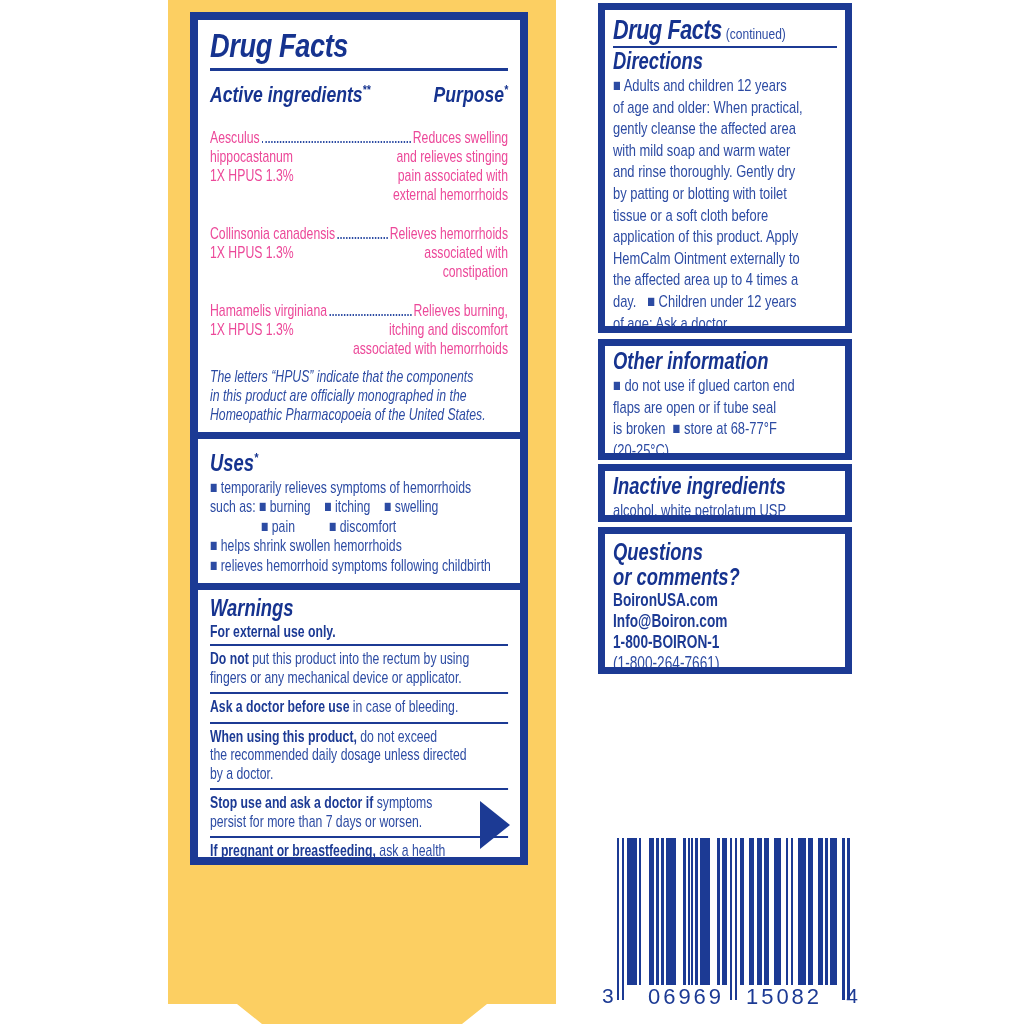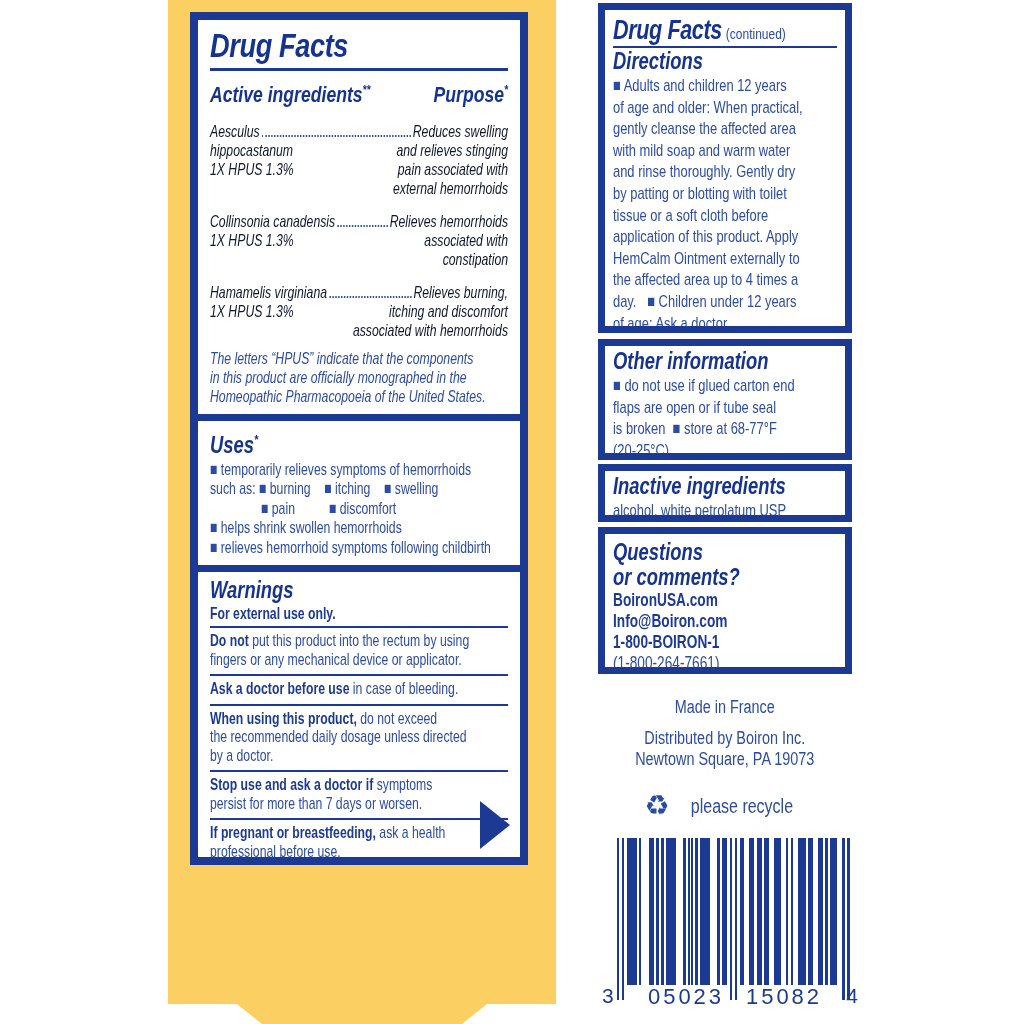--- a/index.html
+++ b/index.html
@@ -16,21 +16,21 @@
   .w80{width:125%;transform:scaleX(.8);transform-origin:0 0;display:block;}
   .w80c{width:125%;margin-left:-12.5%;transform:scaleX(.8);transform-origin:50% 0;display:block;}
   .flexrow{display:flex;}
   h1.dftitle{margin:2px 0 0 0;font-size:34px;line-height:38px;font-style:italic;font-weight:bold;
     color:#16338f;letter-spacing:-.5px;}
   .rule{height:3px;background:#1c3a94;margin:4px 0 6px 0;}
   .rule2{height:2px;background:#1c3a94;}
   .ai-head{display:flex;justify-content:space-between;font-style:italic;font-weight:bold;
     font-size:22px;line-height:26px;color:#16338f;margin-top:2px;}
   sup{font-size:58%;vertical-align:super;}
-  .ing{margin-top:14px;font-size:17px;line-height:19px;color:#0f172a;font-style:italic;}
+  .ing{margin-top:20px;font-size:17px;line-height:19px;color:#ec4899;}
   .ing-rowA{display:flex;align-items:baseline;}
   .leader{flex:1;border-bottom:2px dotted #2c4ba3;margin:0 3px 3px 3px;}
   .ing-rowB{display:flex;justify-content:space-between;}
   .preline{white-space:pre-line;}
   .prewrap{white-space:pre-wrap;}
   .pre{white-space:pre;}
   .tr{text-align:right;}
   .hpus{font-style:italic;font-size:17px;line-height:19px;color:#2c4ba3;margin-top:9px;}
   .sep{height:7px;background:#1c3a94;margin:8px -12px 6px -12px;}
   h2.sect{margin:0;font-size:23px;line-height:25px;font-style:italic;font-weight:bold;color:#16338f;}
@@ -219,29 +219,20 @@
     <div class="rbox rbox4">
       <div class="q-head w80 preline">Questions
 or comments?</div>
       <div class="q-bold w76">BoironUSA.com</div>
       <div class="q-bold w76">Info@Boiron.com</div>
       <div class="q-bold w76">1-800-BOIRON-1</div>
       <div class="q-norm w76">(1-800-264-7661)</div>
     </div>
   </div>
 
-  <div class="footer">
-    <div class="made w80c">Made in France</div>
-    <div class="dist w80c preline">Distributed by Boiron Inc.
-Newtown Square, PA 19073</div>
-    <div class="recycle-row">
-      <span class="recycle-glyph">♻</span>
-      <span class="recycle-text w80c" style="width:auto;margin-left:0;">please recycle</span>
-    </div>
-  </div>
 
   <div class="barcode">
     <div class="bars" id="bc-bars">
         <div class="bar" style="left: 0px; width: 2.45px; height: 162px;"></div>
         <div class="bar" style="left: 4.9px; width: 2.45px; height: 162px;"></div>
         <div class="bar" style="left: 9.8px; width: 2.45px; height: 147px;"></div>
         <div class="bar" style="left: 12.25px; width: 2.45px; height: 147px;"></div>
         <div class="bar" style="left: 14.7px; width: 2.45px; height: 147px;"></div>
         <div class="bar" style="left: 17.15px; width: 2.45px; height: 147px;"></div>
         <div class="bar" style="left: 22.05px; width: 2.45px; height: 147px;"></div>
@@ -287,18 +278,18 @@
         <div class="bar" style="left: 200.9px; width: 2.45px; height: 147px;"></div>
         <div class="bar" style="left: 203.35px; width: 2.45px; height: 147px;"></div>
         <div class="bar" style="left: 208.25px; width: 2.45px; height: 147px;"></div>
         <div class="bar" style="left: 213.15px; width: 2.45px; height: 147px;"></div>
         <div class="bar" style="left: 215.6px; width: 2.45px; height: 147px;"></div>
         <div class="bar" style="left: 218.05px; width: 2.45px; height: 147px;"></div>
         <div class="bar" style="left: 225.4px; width: 2.45px; height: 162px;"></div>
         <div class="bar" style="left: 230.3px; width: 2.45px; height: 162px;"></div>
       </div>
     <span class="bc-digit" style="left:-4px;">3</span>
-    <span class="bc-group" style="left:30px;">05023</span>
+    <span class="bc-group" style="left:30px;">06969</span>
     <span class="bc-group" style="left:128px;">15082</span>
     <span class="bc-digit" style="right:-6px;">4</span>
   </div>
 
 </div>
 
 </body></html>

